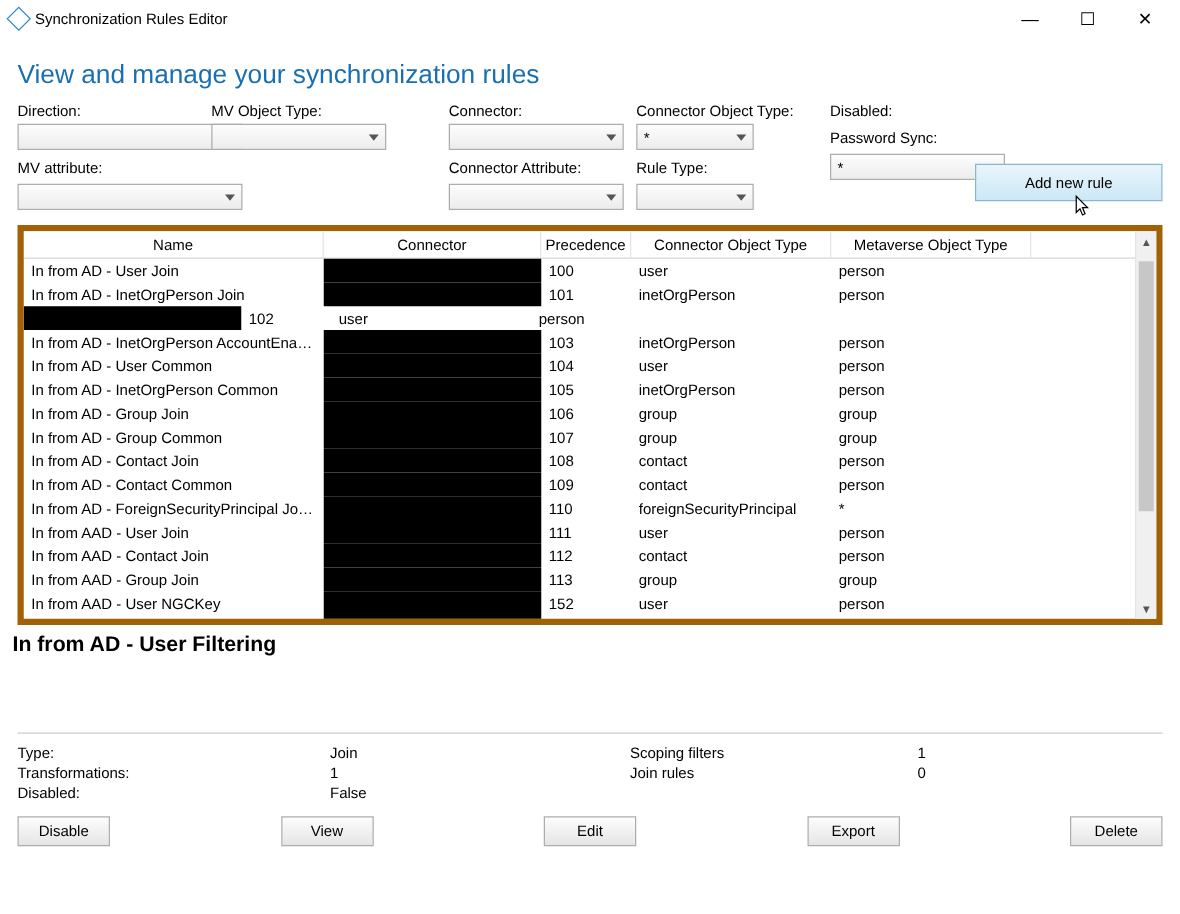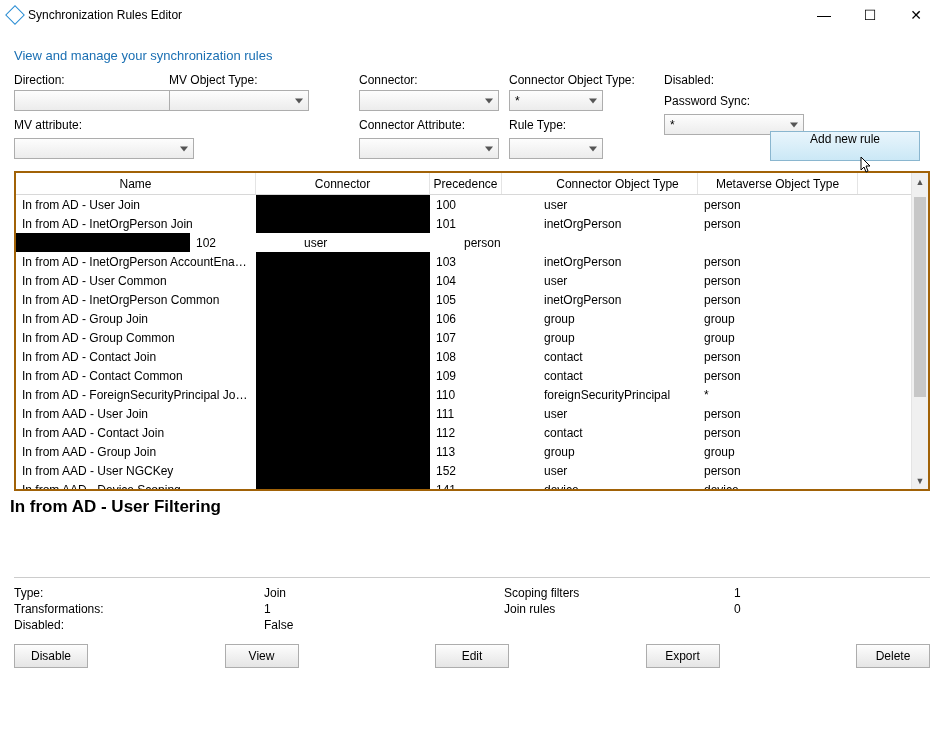--- a/index.html
+++ b/index.html
@@ -36,21 +36,21 @@
     padding-right: 6px;
   }
   .win-btn {
     width: 28px; height: 20px;
     display: flex; align-items: center; justify-content: center;
     font-size: 14px;
     cursor: default;
   }
   .heading {
     padding: 18px 14px 10px 14px;
-    font-size: 13px;
+    font-size: 21px;
     color: #1a6fb3;
   }
   .filter-label { font-size: 12px; }
   .combo {
     position: relative;
     width: 140px;
     height: 21px;
     border: 1px solid #adadad;
     background: linear-gradient(#fdfdfd,#ececec);
     display: flex;
@@ -78,41 +78,42 @@
     row-gap: 3px;
     padding: 0 14px 8px 14px;
     align-items: center;
   }
   .filters-grid .combo { width: 140px; }
   .filters-grid .c2 .combo { width: 180px; }
   .filters-grid .c4 .combo { width: 140px; }
   .filters-grid .c5 .combo { width: 94px; }
   .add-rule-btn {
     position: absolute;
-    right: 24px;
+    right: 14px;
     top: 131px;
     width: 150px;
     height: 30px;
     border: 1px solid #8ab6cf;
     background: linear-gradient(#e9f5fc, #cbe8f6);
     display: flex;
+    align-items: center;
     justify-content: center;
     font-size: 12px;
     color: #000;
   }
   .cursor-img {
     position: absolute;
     right: 70px;
     top: 156px;
     font-size: 14px;
     pointer-events: none;
   }
   .table-wrap {
     margin: 4px 14px 0 14px;
-    border: 2px solid #a16207;
+    border: 5px solid #a16207;
     height: 320px;
     display: flex;
   }
   .table-body {
     flex: 1;
     overflow: hidden;
     position: relative;
   }
   .thead {
     display: flex;
@@ -124,21 +125,21 @@
   .th, .td {
     padding: 0 6px;
     overflow: hidden;
     white-space: nowrap;
     text-overflow: ellipsis;
   }
   .th { font-size: 12px; text-align: center; border-right: 1px solid #e4e4e4; height: 100%; display:flex; align-items:center; justify-content:center;}
   .col-name { width: 240px; }
   .col-conn { width: 174px; }
   .col-prec { width: 72px; }
-  .col-ctype { width: 160px; margin-left: 36px; }
+  .col-ctype { width: 160px; }
   .col-mtype { width: 160px; }
   .rows { }
   .tr {
     display: flex;
     height: 19px;
     align-items: center;
     font-size: 12px;
   }
   .tr .td { }
   .td.col-name { text-align: left; }

